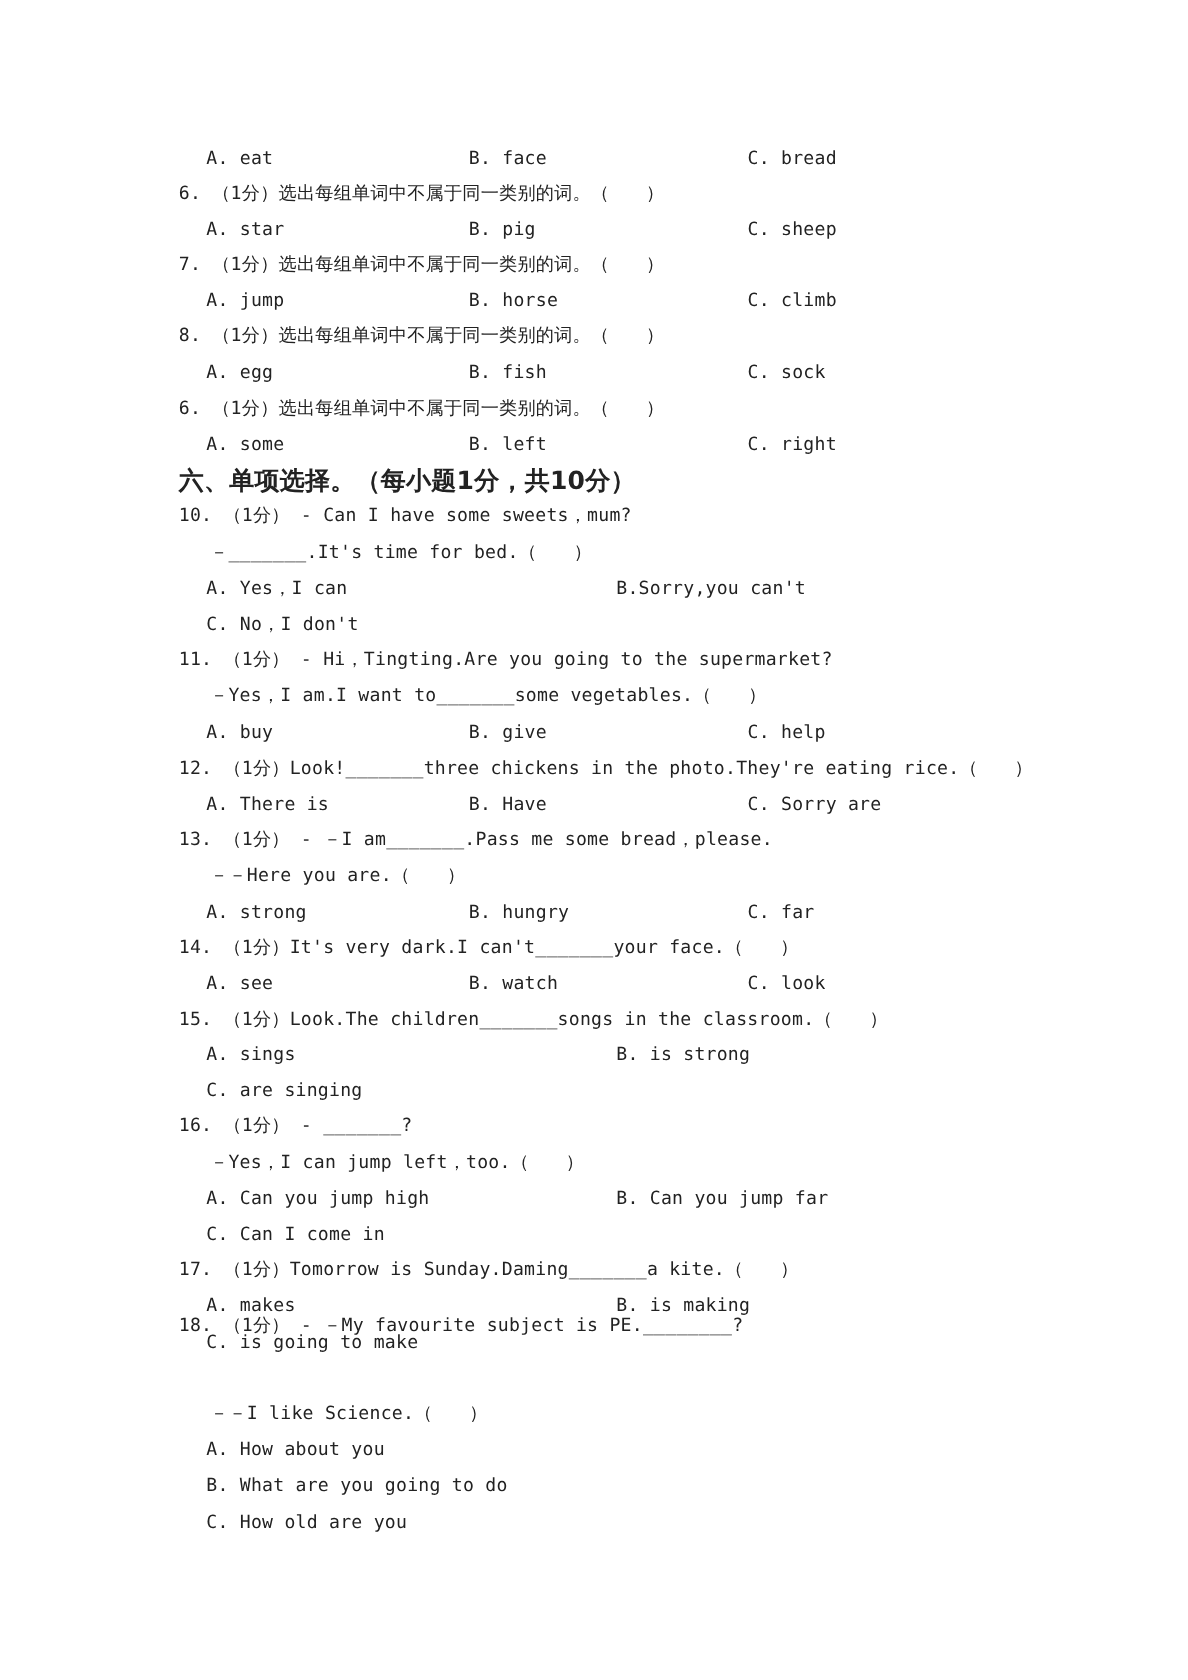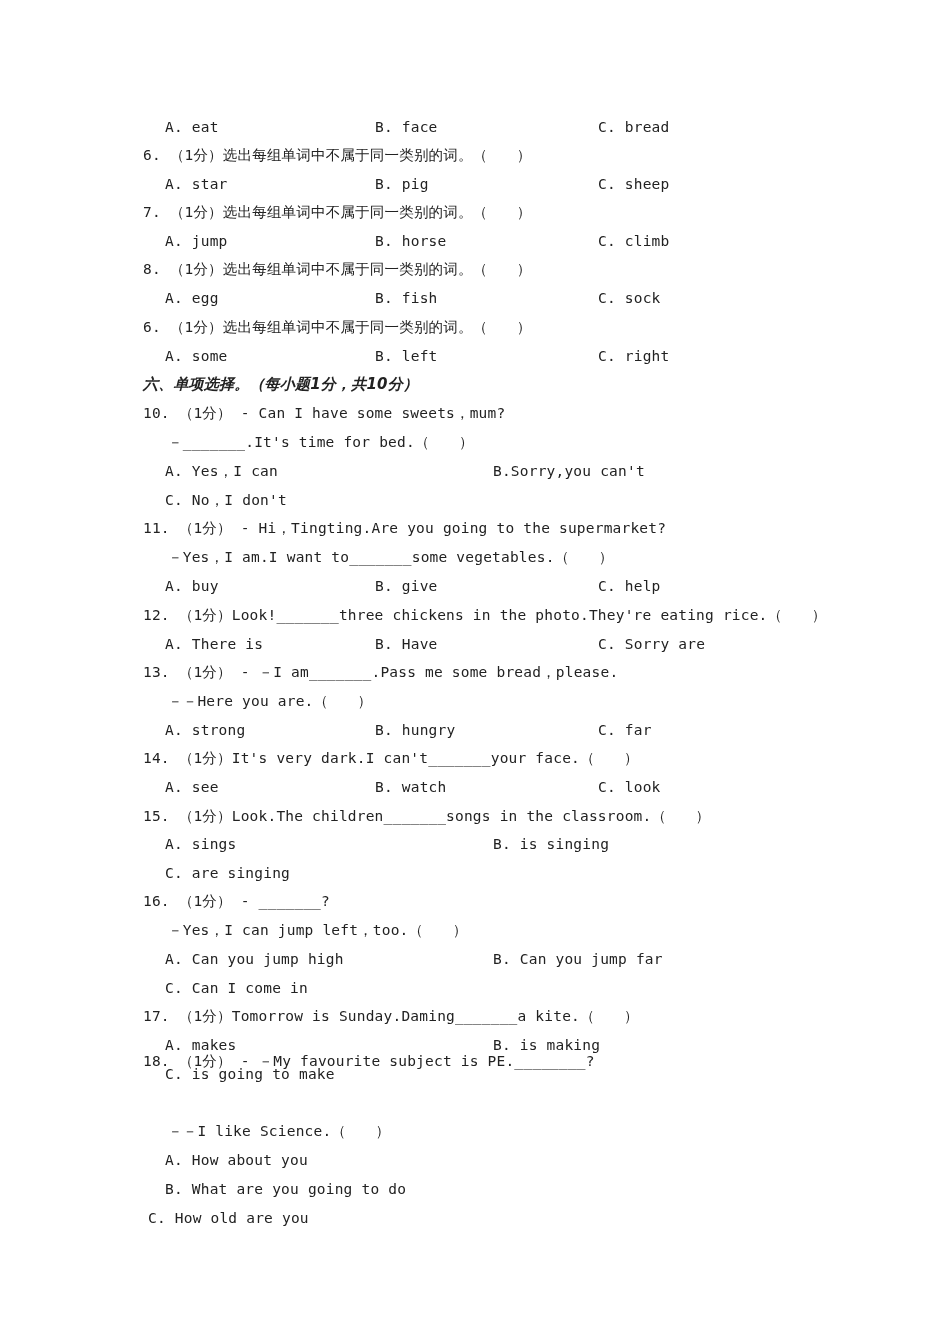--- a/index.html
+++ b/index.html
@@ -1,19 +1,19 @@
 <!DOCTYPE html>
 <html><head>
   <meta charset="utf-8">
   <style>
     html, body { margin: 0; padding: 0; background: #ffffff; }
     body { width: 950px; height: 1344px; position: relative; overflow: hidden;
       font-family: "DejaVu Sans Mono", "Liberation Mono", monospace; color: #222; }
     .line { position: absolute; font-size: 14.5px; line-height: 18px; white-space: pre; letter-spacing: 0.2px; }
-    .heading { font-family: "DejaVu Sans", "Liberation Sans", sans-serif; font-weight: bold; font-size: 15px; font-style: italic; }
+    .heading { font-family: "DejaVu Sans", "Liberation Sans", sans-serif; font-weight: bold; font-size: 20px; }
   </style>
 </head>
 <body>
 
 <div>
 
   <div class="line" style="left:165px;top:118px">A. eat</div>
   <div class="line" style="left:375px;top:118px">B. face</div>
   <div class="line" style="left:598px;top:118px">C. bread</div>
 
@@ -62,32 +62,32 @@
   <div class="line" style="left:375px;top:721px">B. hungry</div>
   <div class="line" style="left:598px;top:721px">C. far</div>
 
   <div class="line" style="left:143px;top:749px">14. （1分）It's very dark.I can't_______your face.（　　）</div>
   <div class="line" style="left:165px;top:778px">A. see</div>
   <div class="line" style="left:375px;top:778px">B. watch</div>
   <div class="line" style="left:598px;top:778px">C. look</div>
 
   <div class="line" style="left:143px;top:807px">15. （1分）Look.The children_______songs in the classroom.（　　）</div>
   <div class="line" style="left:165px;top:835px">A. sings</div>
-  <div class="line" style="left:493px;top:835px">B. is singing</div>
+  <div class="line" style="left:493px;top:835px">B. is strong</div>
   <div class="line" style="left:165px;top:864px">C. are singing</div>
 
   <div class="line" style="left:143px;top:892px">16. （1分） - _______?</div>
   <div class="line" style="left:168px;top:921px">－Yes，I can jump left，too.（　　）</div>
   <div class="line" style="left:165px;top:950px">A. Can you jump high</div>
   <div class="line" style="left:493px;top:950px">B. Can you jump far</div>
   <div class="line" style="left:165px;top:979px">C. Can I come in</div>
 
   <div class="line" style="left:143px;top:1007px">17. （1分）Tomorrow is Sunday.Daming_______a kite.（　　）</div>
   <div class="line" style="left:165px;top:1036px">A. makes</div>
   <div class="line" style="left:493px;top:1036px">B. is making</div>
   <div class="line" style="left:165px;top:1065px">C. is going to make</div>
 
   <div class="line" style="left:143px;top:1052px">18. （1分） - －My favourite subject is PE.________?</div>
   <div class="line" style="left:168px;top:1122px">－－I like Science.（　　）</div>
   <div class="line" style="left:165px;top:1151px">A. How about you</div>
   <div class="line" style="left:165px;top:1180px">B. What are you going to do</div>
-  <div class="line" style="left:148px;top:1209px">C. How old are you</div>
+  <div class="line" style="left:165px;top:1209px">C. How old are you</div>
 </div>
 
 </body></html>

